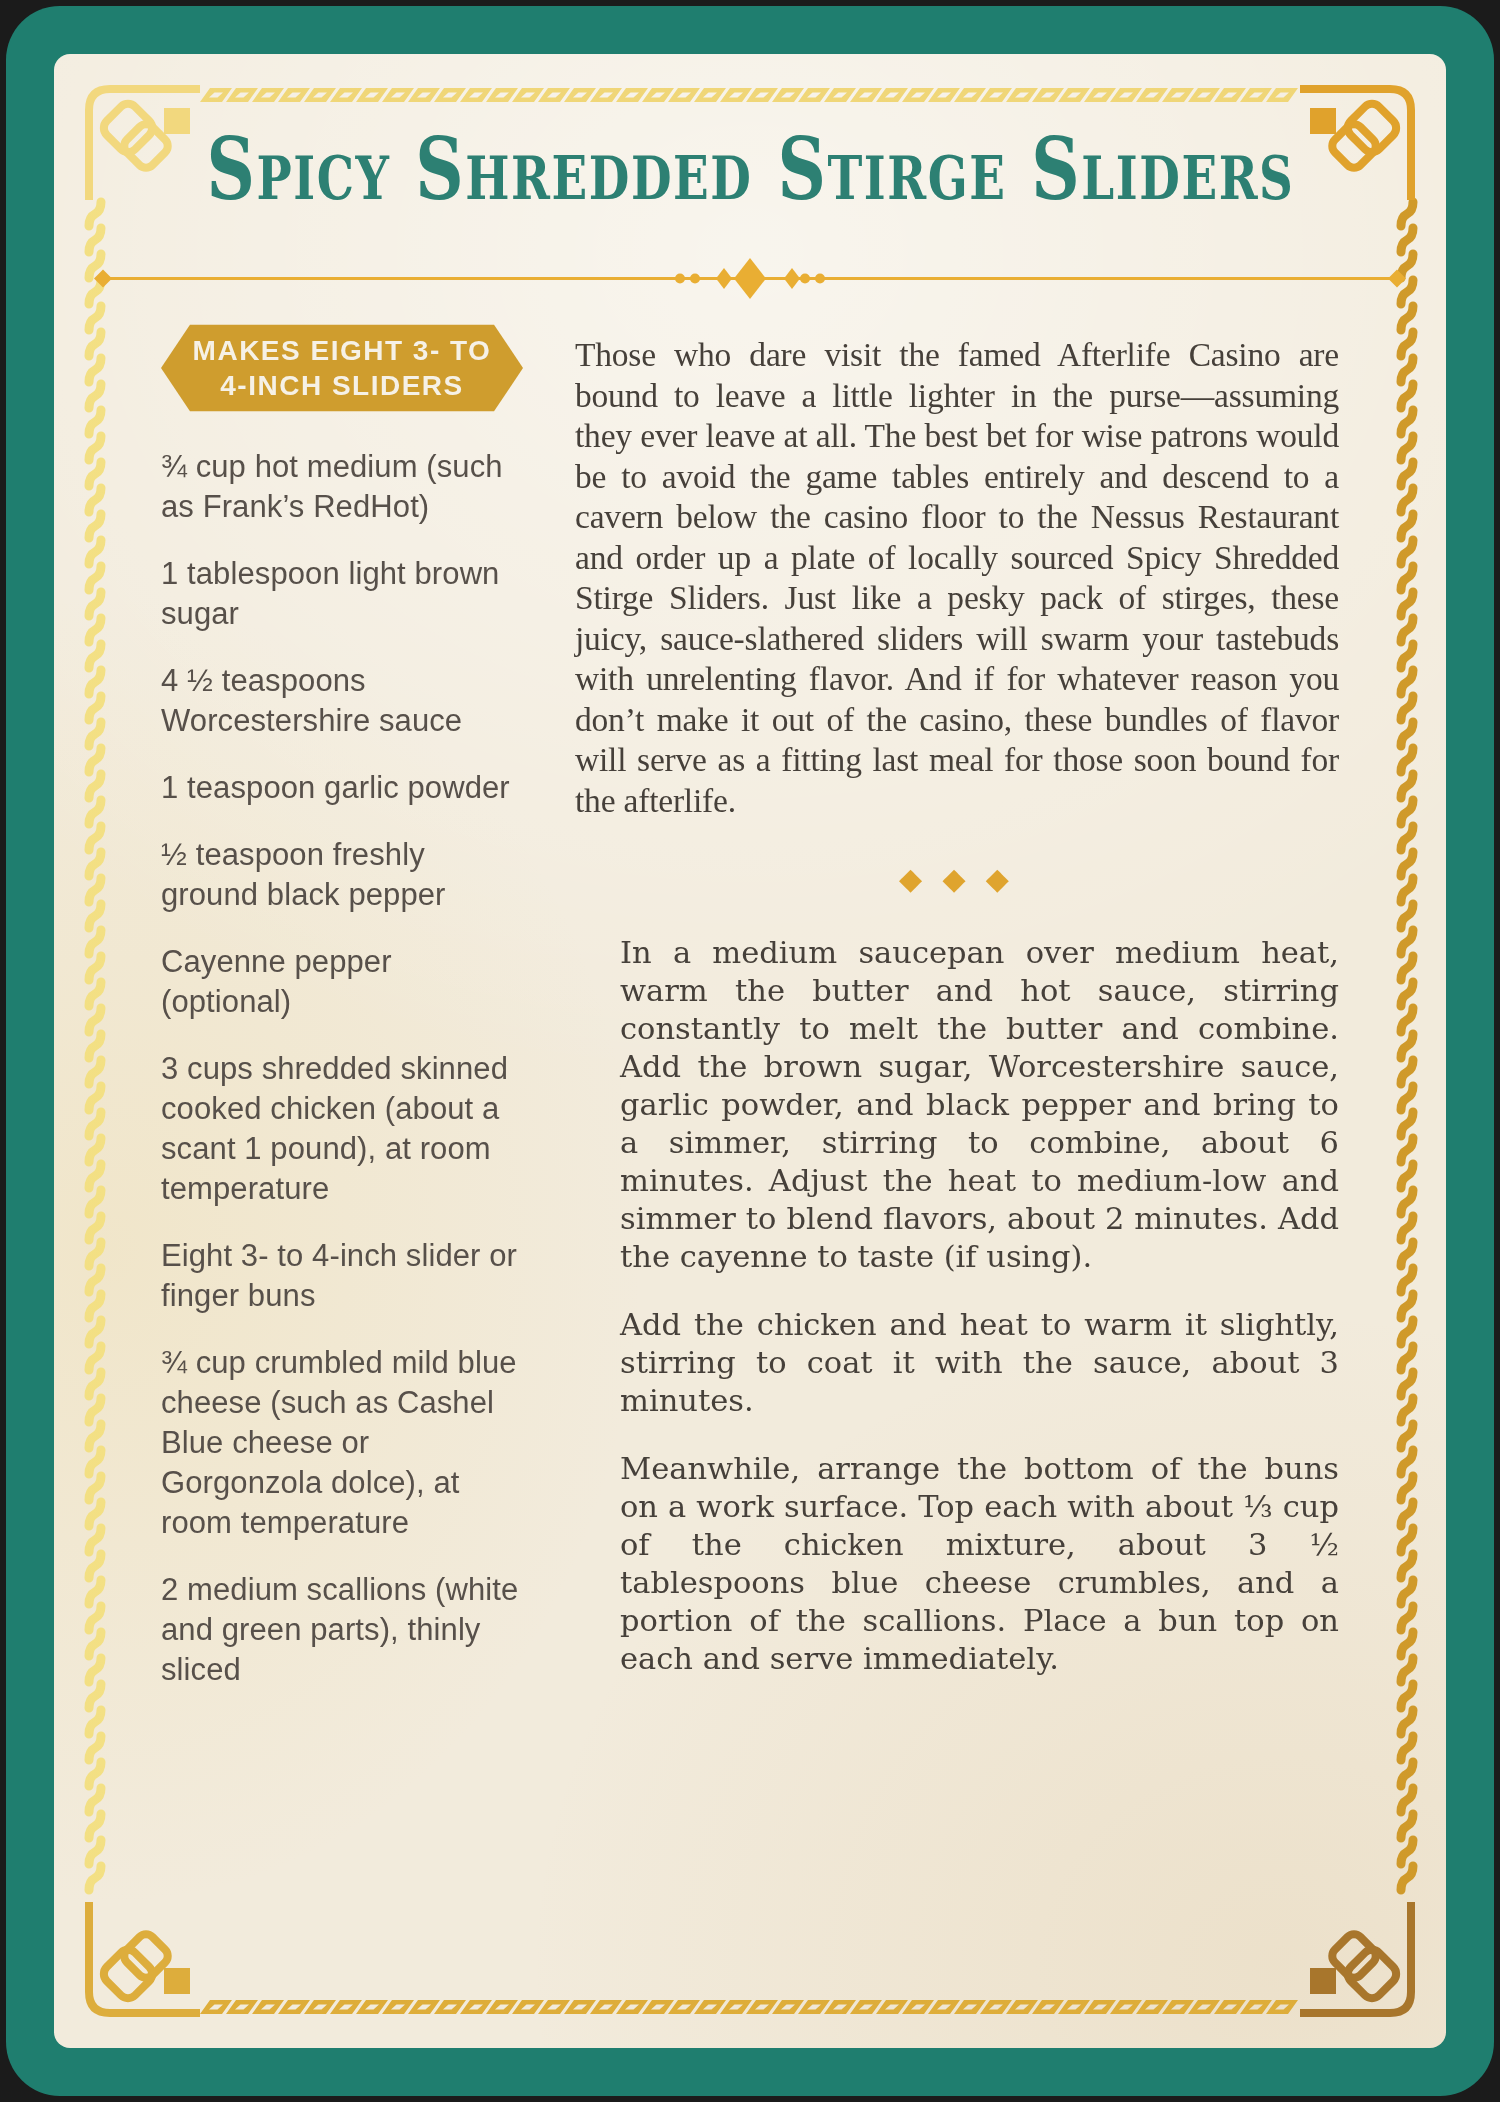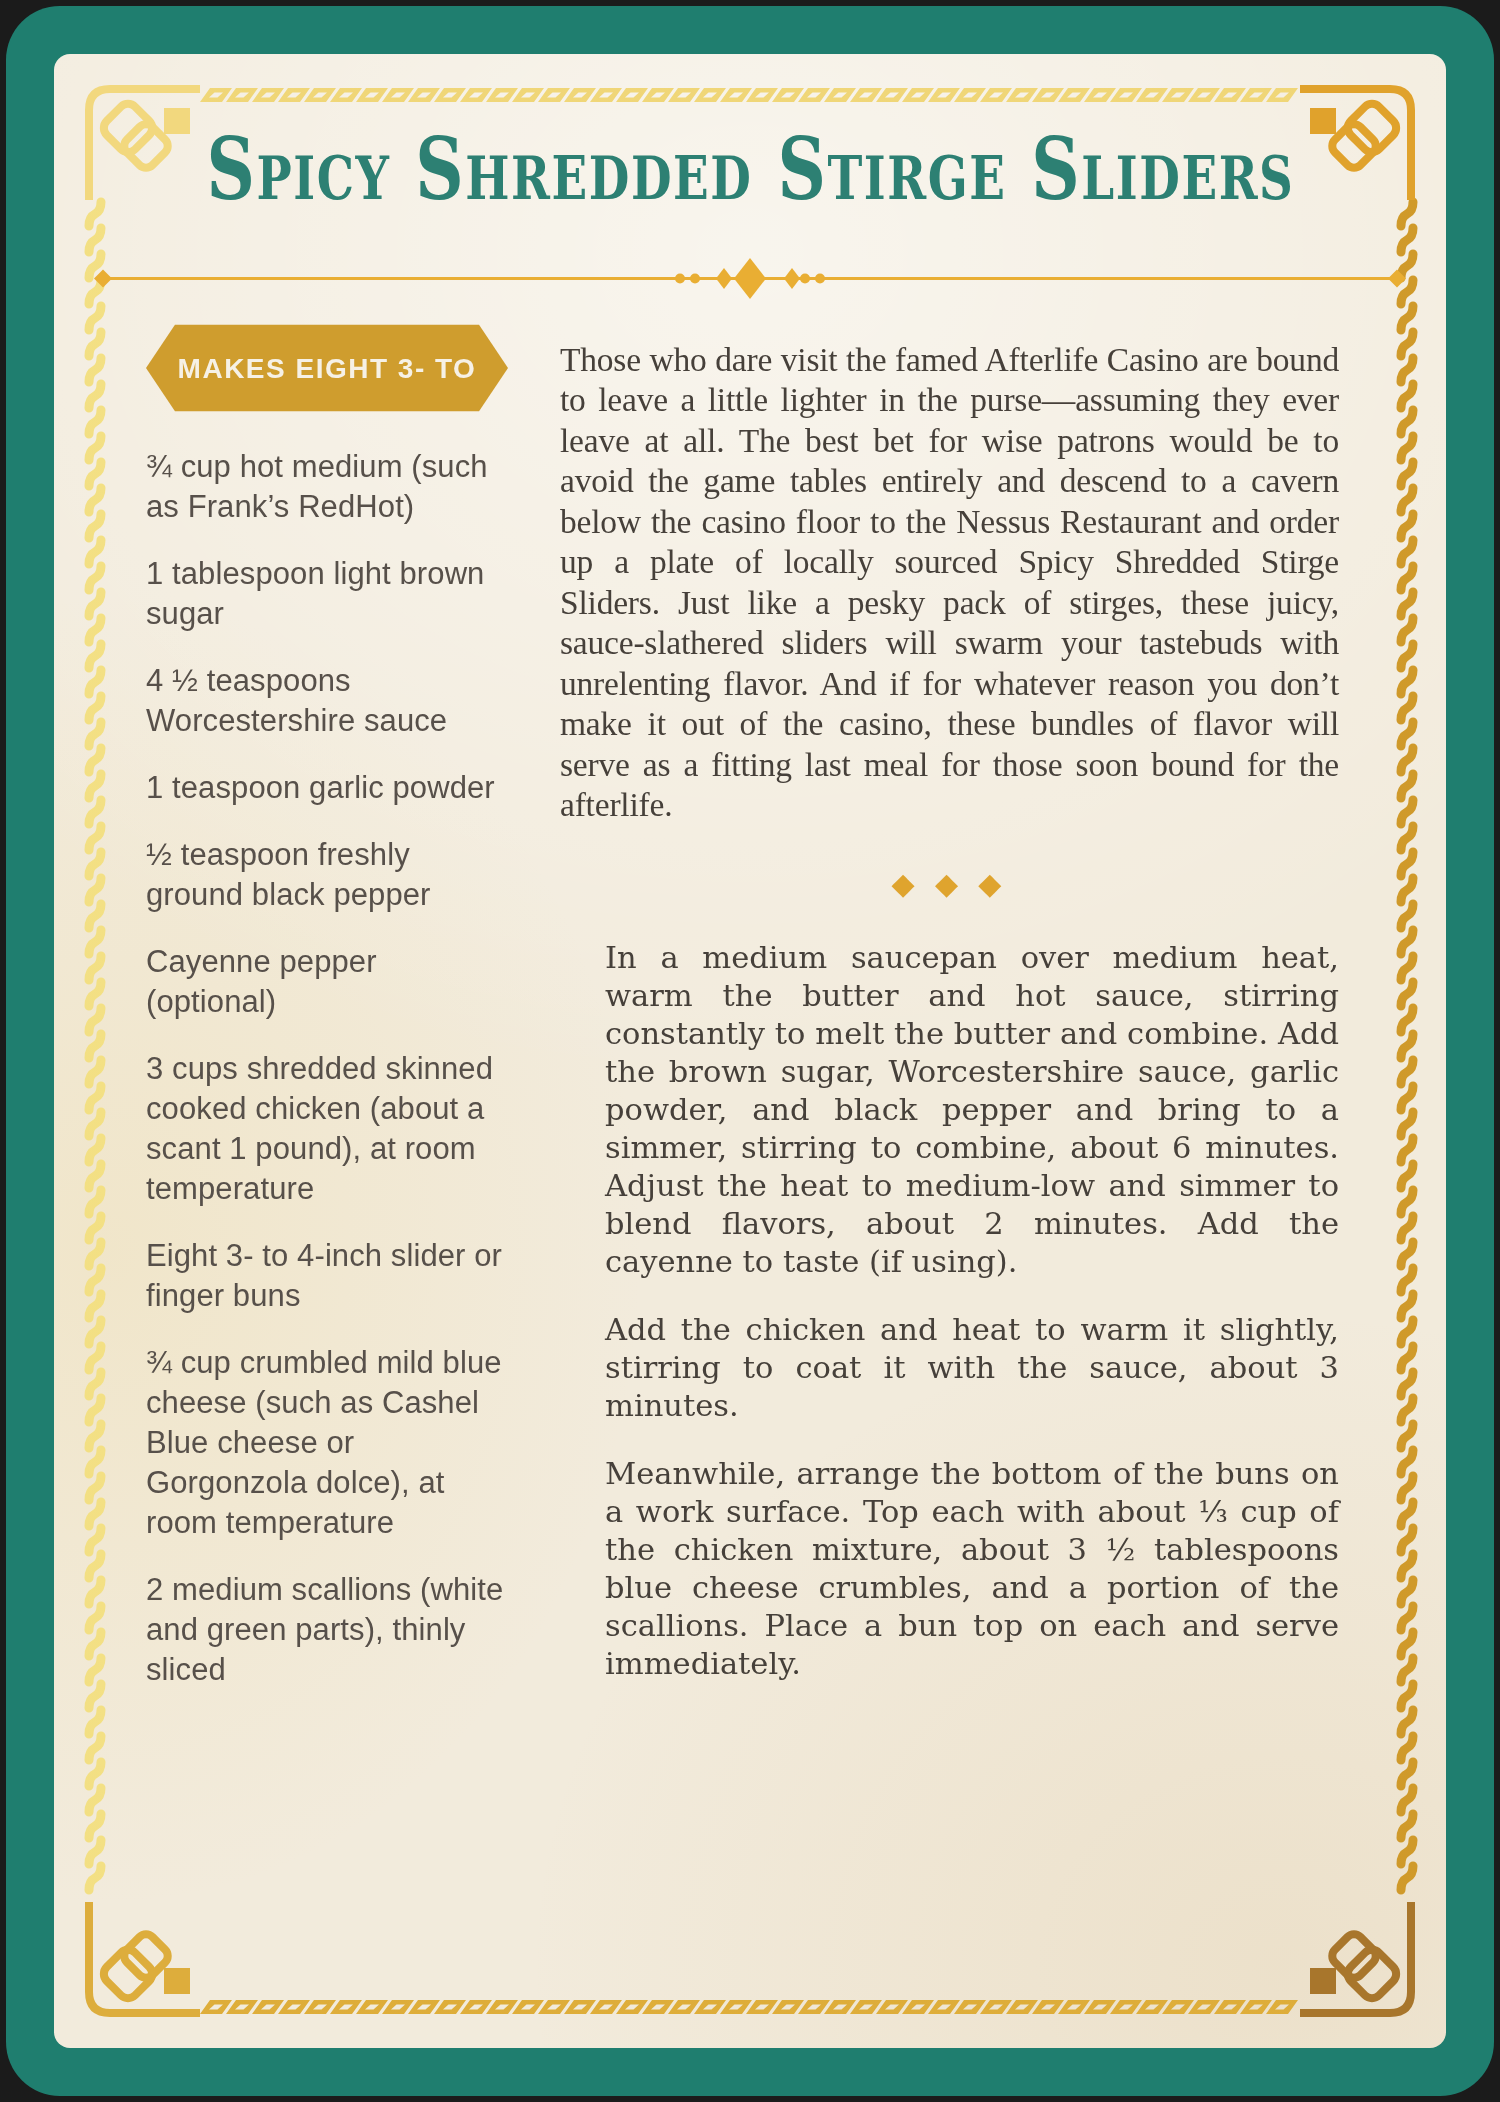--- a/index.html
+++ b/index.html
@@ -69,24 +69,23 @@
     transform:scaleX(.78);
     transform-origin:center;
   }
   .title-rule{
     position:absolute;left:36px;top:202px;
     color:var(--rule-gold,#e9ae33);
   }
   
   .columns{
     position:absolute;
-    left:92px;right:107px;top:269px;
+    left:107px;right:107px;top:269px;
     display:flex;
     gap:52px;
-    align-items:center;
   }
   .col-ingredients{width:362px;flex:0 0 362px}
   .col-method{flex:1;padding-top:12px}
   
   .badge{
     width:362px;height:90px;
     background:var(--badge-gold,#cf9d2e);
     clip-path:polygon(0% 50%, 8% 2%, 92% 2%, 100% 50%, 92% 98%, 8% 98%);
     color:var(--badge-text,#f6f1e6);
     font-weight:700;
@@ -431,20 +430,21 @@
           <circle cx="715" cy="22.5" r="5"></circle>
             <circle cx="730" cy="22.5" r="5"></circle>
         </g>
       </svg>
 
       <div class="columns">
 
         <aside class="col-ingredients">
           <div class="badge">
             <span>MAKES EIGHT 3- TO</span>
+            <span>4-INCH SLIDERS</span>
           </div>
           <p class="ing">¾ cup hot medium (such as Frank’s RedHot)</p>
           <p class="ing">1 tablespoon light brown sugar</p>
           <p class="ing">4 ½ teaspoons Worcestershire sauce</p>
           <p class="ing">1 teaspoon garlic powder</p>
           <p class="ing">½ teaspoon freshly ground black pepper</p>
           <p class="ing">Cayenne pepper (optional)</p>
           <p class="ing">3 cups shredded skinned cooked chicken (about a scant 1 pound), at room temperature</p>
           <p class="ing">Eight 3- to 4-inch slider or finger buns</p>
           <p class="ing">¾ cup crumbled mild blue cheese (such as Cashel Blue cheese or Gorgonzola dolce), at room temperature</p>

